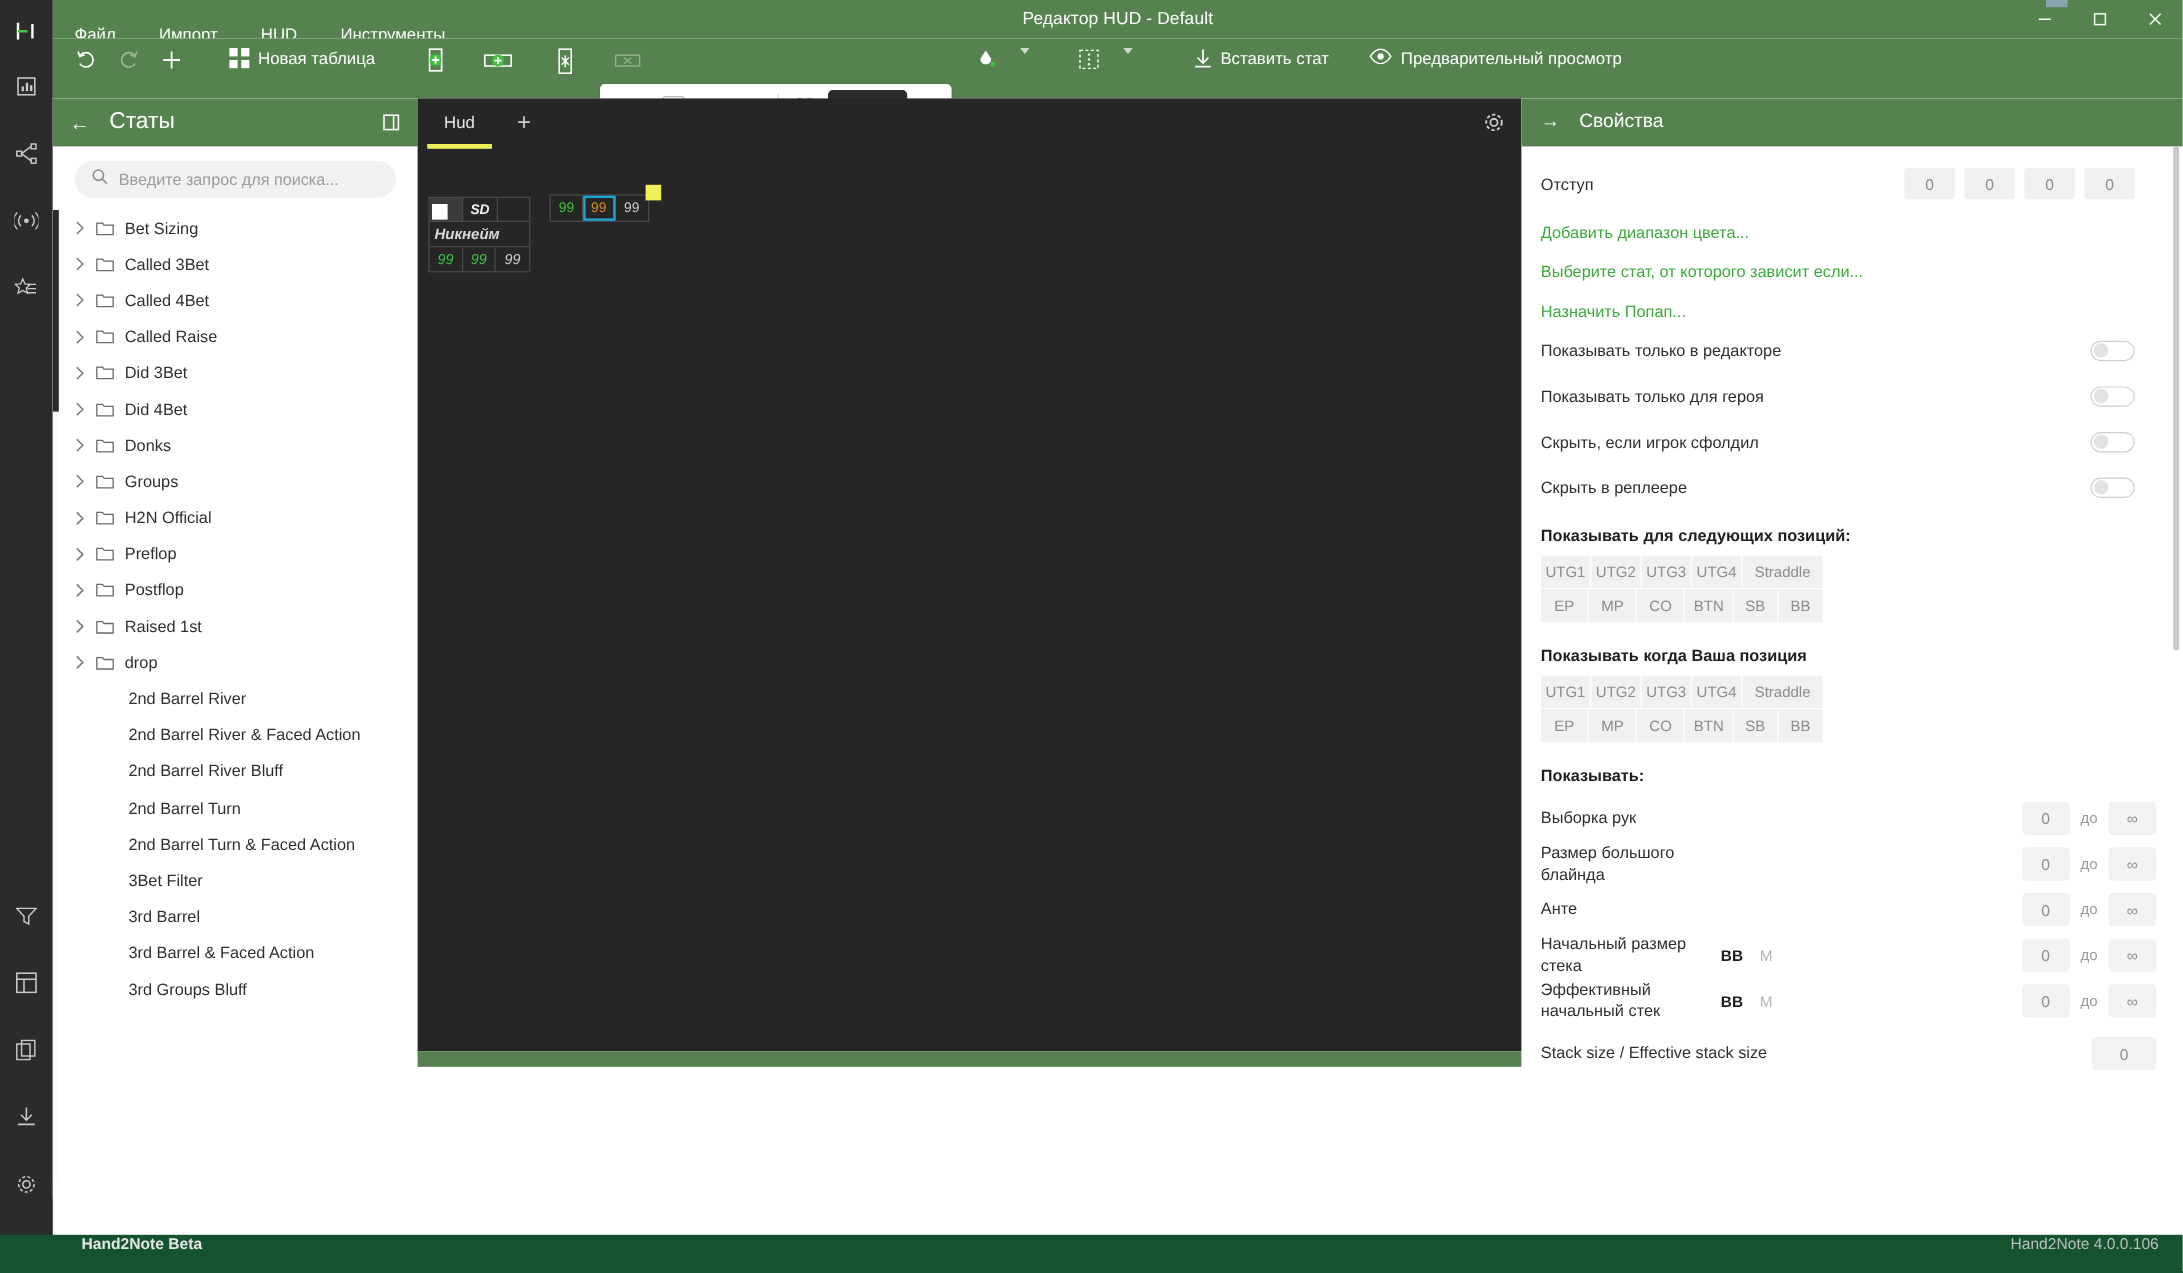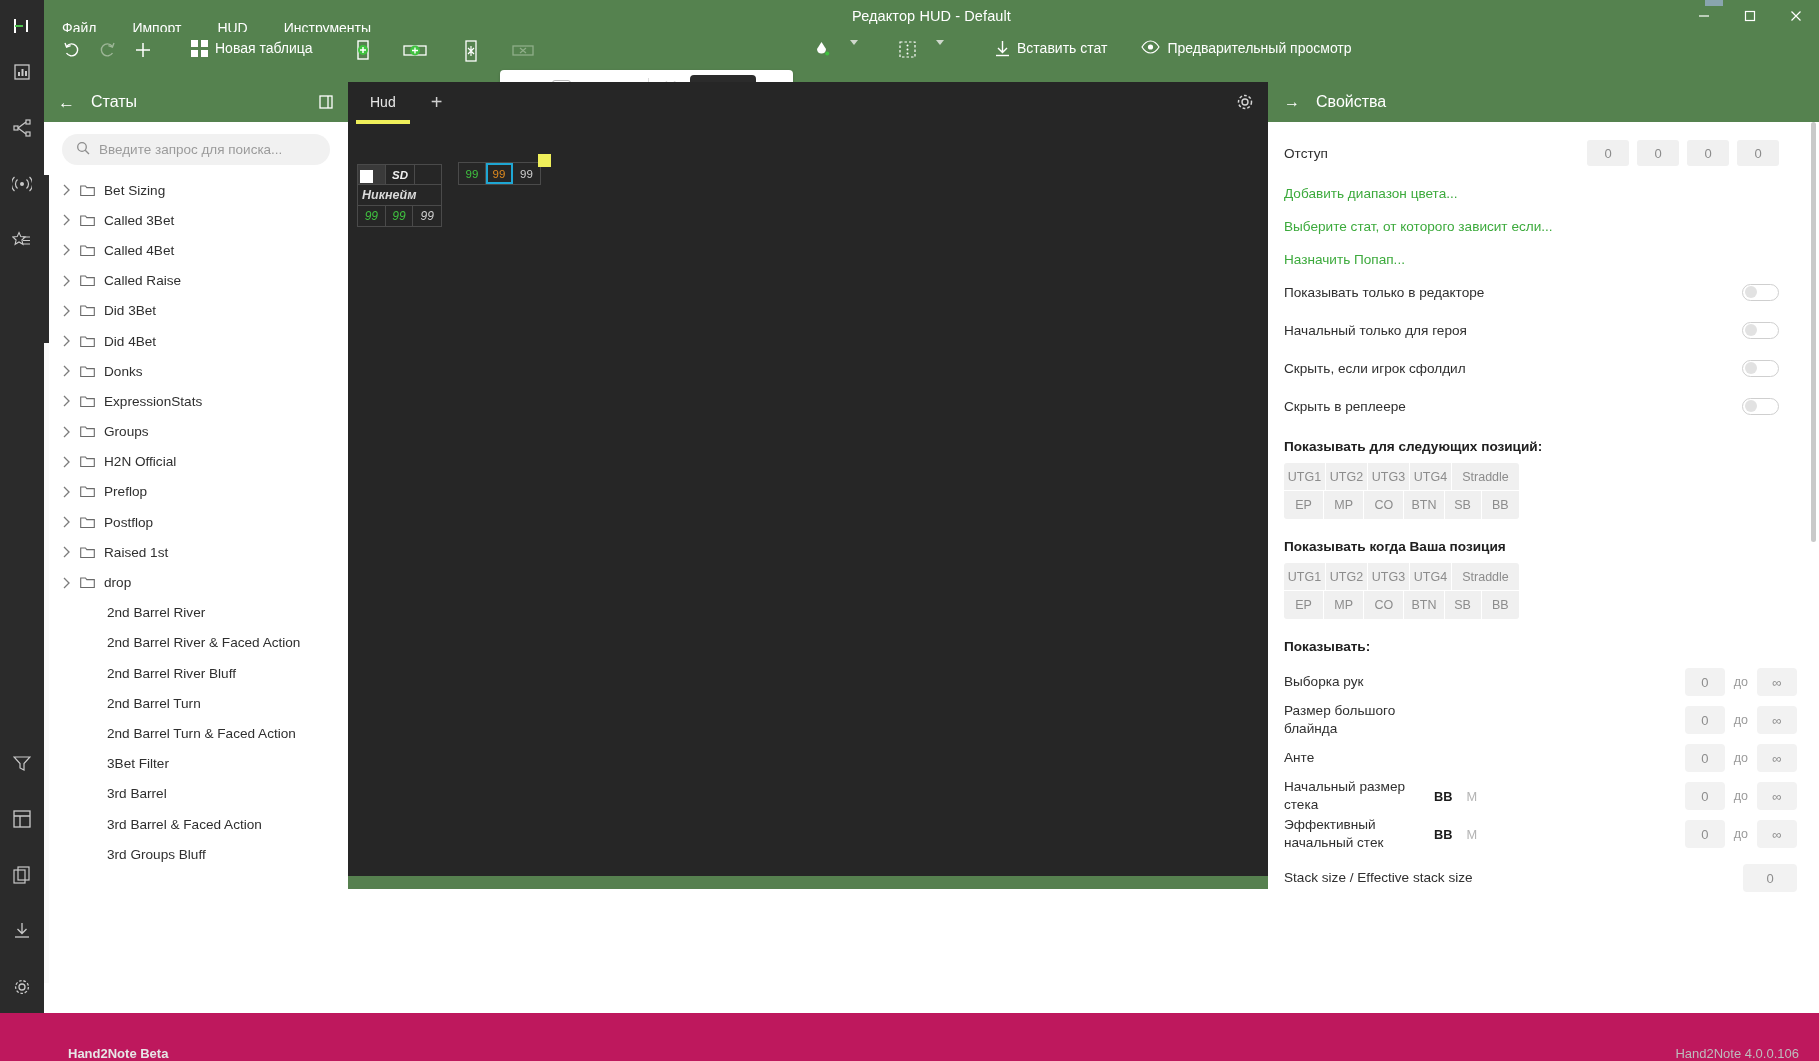--- a/index.html
+++ b/index.html
@@ -82,21 +82,21 @@
   .tb-right { position:absolute; left:760px; top:0; height:50px; display:flex; align-items:center; gap:2px; }
 
   
   .stats-panel {
     position:absolute; left:44px; top:82px; width:304px; height:917px; background:#fff;
   }
   .stats-head {
     height:40px; background:#55824f; color:#fff; display:flex; align-items:center; gap:16px; padding-left:14px;
   }
   .stats-head .back { font-size:17px; cursor:pointer; line-height:1; }
-  .stats-head .h-title { font-size:16px; }
+  .stats-head .h-title { font-size:19px; }
   .stats-head .pin { margin-left:auto; margin-right:14px; cursor:pointer; display:flex; }
 
   .search-wrap { padding:12px 18px 10px 18px; }
   .search-box {
     height:31px; background:#f1f1f1; border-radius:16px; display:flex; align-items:center; gap:9px; padding:0 14px;
   }
   .search-box input {
     border:none; outline:none; background:transparent; font-size:13.5px; color:#333;
     font-family:"Liberation Sans", sans-serif; width:100%;
   }
@@ -212,22 +212,22 @@
     display:flex; align-items:center; justify-content:center; font-size:13px; color:#8d8d8d; cursor:text;
   }
   .rdo { font-size:12.5px; color:#9a9a9a; }
   .wide-field { width:54px; }
 
   .props-scroll { position:absolute; right:3px; top:0px; width:5px; height:877px; }
   .props-thumb { position:absolute; right:0; top:0px; width:5px; height:420px; background:#c9c9c9; border-radius:3px; }
 
   
   .statusbar {
-    position:absolute; left:0; bottom:0; width:1819px; height:48px; background:#be185d;
-    display:flex; align-items:flex-end; color:#e6e6e6; font-size:13px;
+    position:absolute; left:0; bottom:0; width:1819px; height:32px; background:#14532d;
+    display:flex; align-items:flex-start; color:#e6e6e6; font-size:13px;
   }
   .sb-left { margin-left:68px; font-weight:bold; }
   .sb-right { margin-left:auto; margin-right:20px; color:#bdbdbd; }
 </style>
 </head>
 <body>
 
 <div id="app">
 
   <div class="rail">
@@ -569,33 +569,20 @@
             <span class="chev">
               <svg width="10" height="12" viewBox="0 0 10 12">
                 <path d="M2 1 L7 6 L2 11" stroke="#7b7b7b" stroke-width="1.3" fill="none"></path>
               </svg>
             </span>
             <span class="fold">
               <svg width="15" height="13" viewBox="0 0 15 13">
                 <path d="M0.7 11.5 V2 H5.4 L6.8 3.6 H14.3 V11.5 Z" fill="none" stroke="#6a6a6a" stroke-width="1.1"></path>
               </svg>
             </span>
-            <span>ExpressionStats</span>
-          </div>
-          <div class="srow">
-            <span class="chev">
-              <svg width="10" height="12" viewBox="0 0 10 12">
-                <path d="M2 1 L7 6 L2 11" stroke="#7b7b7b" stroke-width="1.3" fill="none"></path>
-              </svg>
-            </span>
-            <span class="fold">
-              <svg width="15" height="13" viewBox="0 0 15 13">
-                <path d="M0.7 11.5 V2 H5.4 L6.8 3.6 H14.3 V11.5 Z" fill="none" stroke="#6a6a6a" stroke-width="1.1"></path>
-              </svg>
-            </span>
             <span>Groups</span>
           </div>
           <div class="srow">
             <span class="chev">
               <svg width="10" height="12" viewBox="0 0 10 12">
                 <path d="M2 1 L7 6 L2 11" stroke="#7b7b7b" stroke-width="1.3" fill="none"></path>
               </svg>
             </span>
             <span class="fold">
               <svg width="15" height="13" viewBox="0 0 15 13">
@@ -760,21 +747,21 @@
       </div>
 
       <div style="padding-right:18px">
         <div class="toggle-row">
           <span class="tlabel">Показывать только в редакторе</span>
           <span class="switch">
               <span class="knob"></span>
             </span>
         </div>
         <div class="toggle-row">
-          <span class="tlabel">Начальный только для героя</span>
+          <span class="tlabel">Показывать только для героя</span>
           <span class="switch">
               <span class="knob"></span>
             </span>
         </div>
         <div class="toggle-row">
           <span class="tlabel">Скрыть, если игрок сфолдил</span>
           <span class="switch">
               <span class="knob"></span>
             </span>
         </div>

